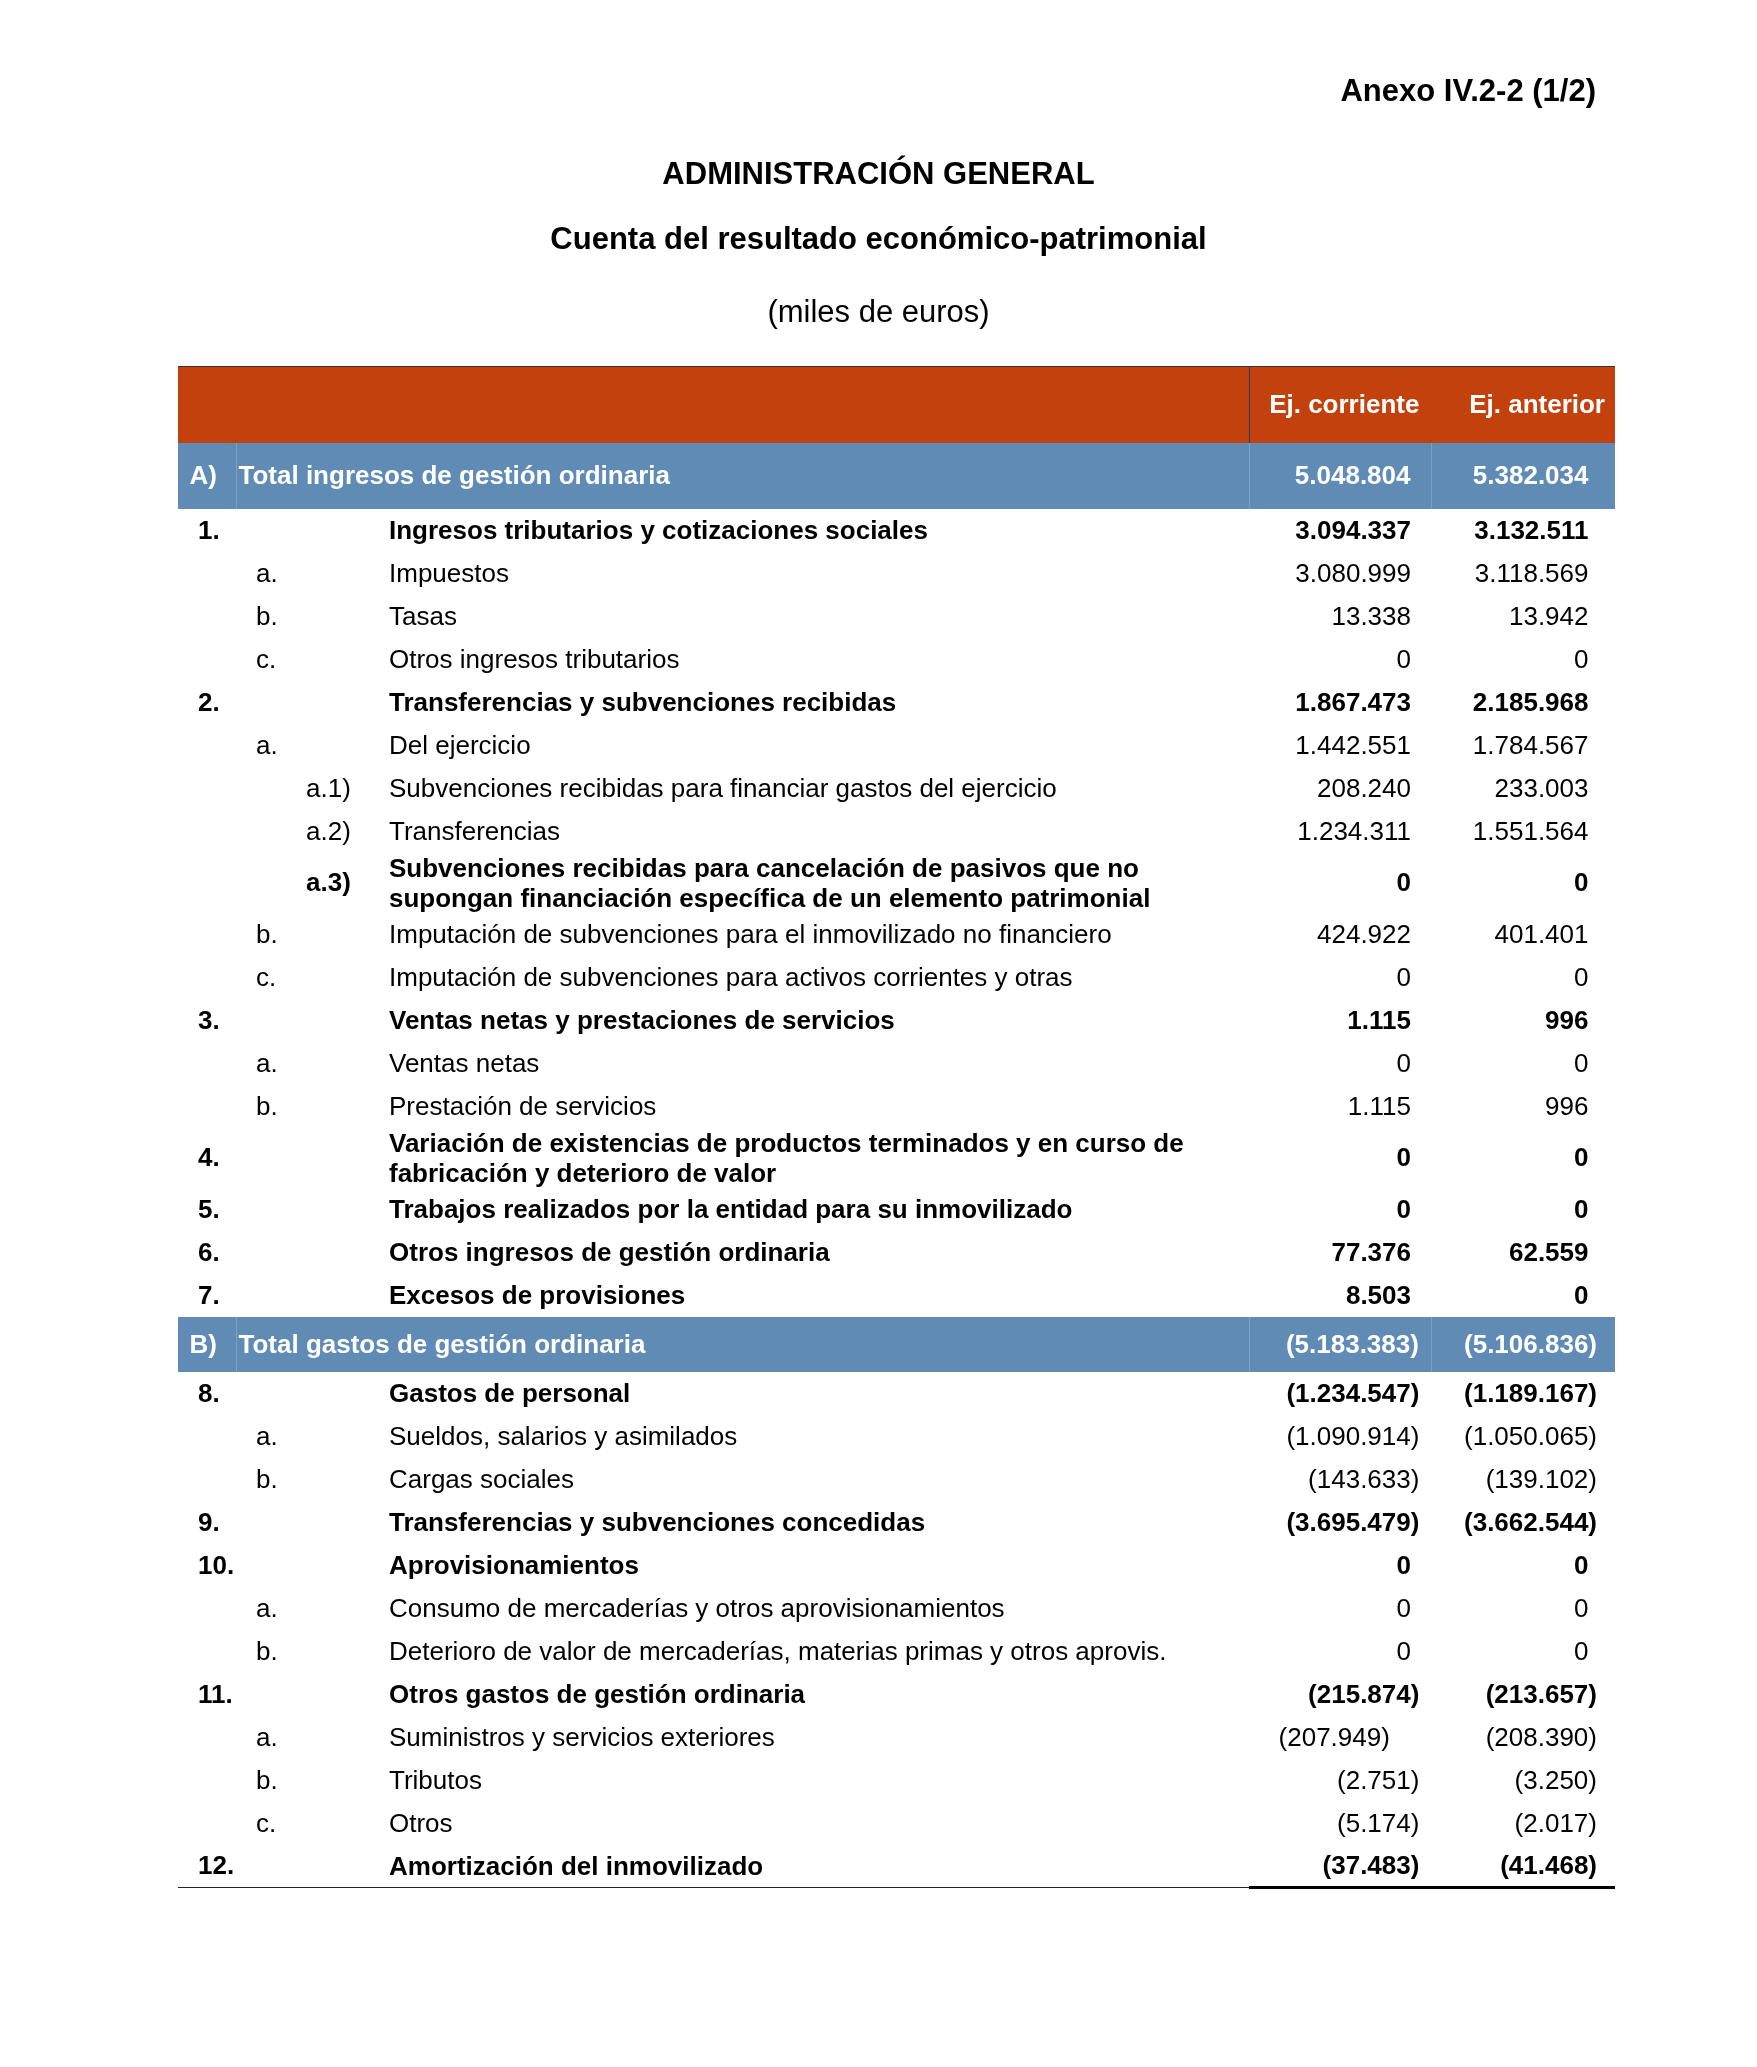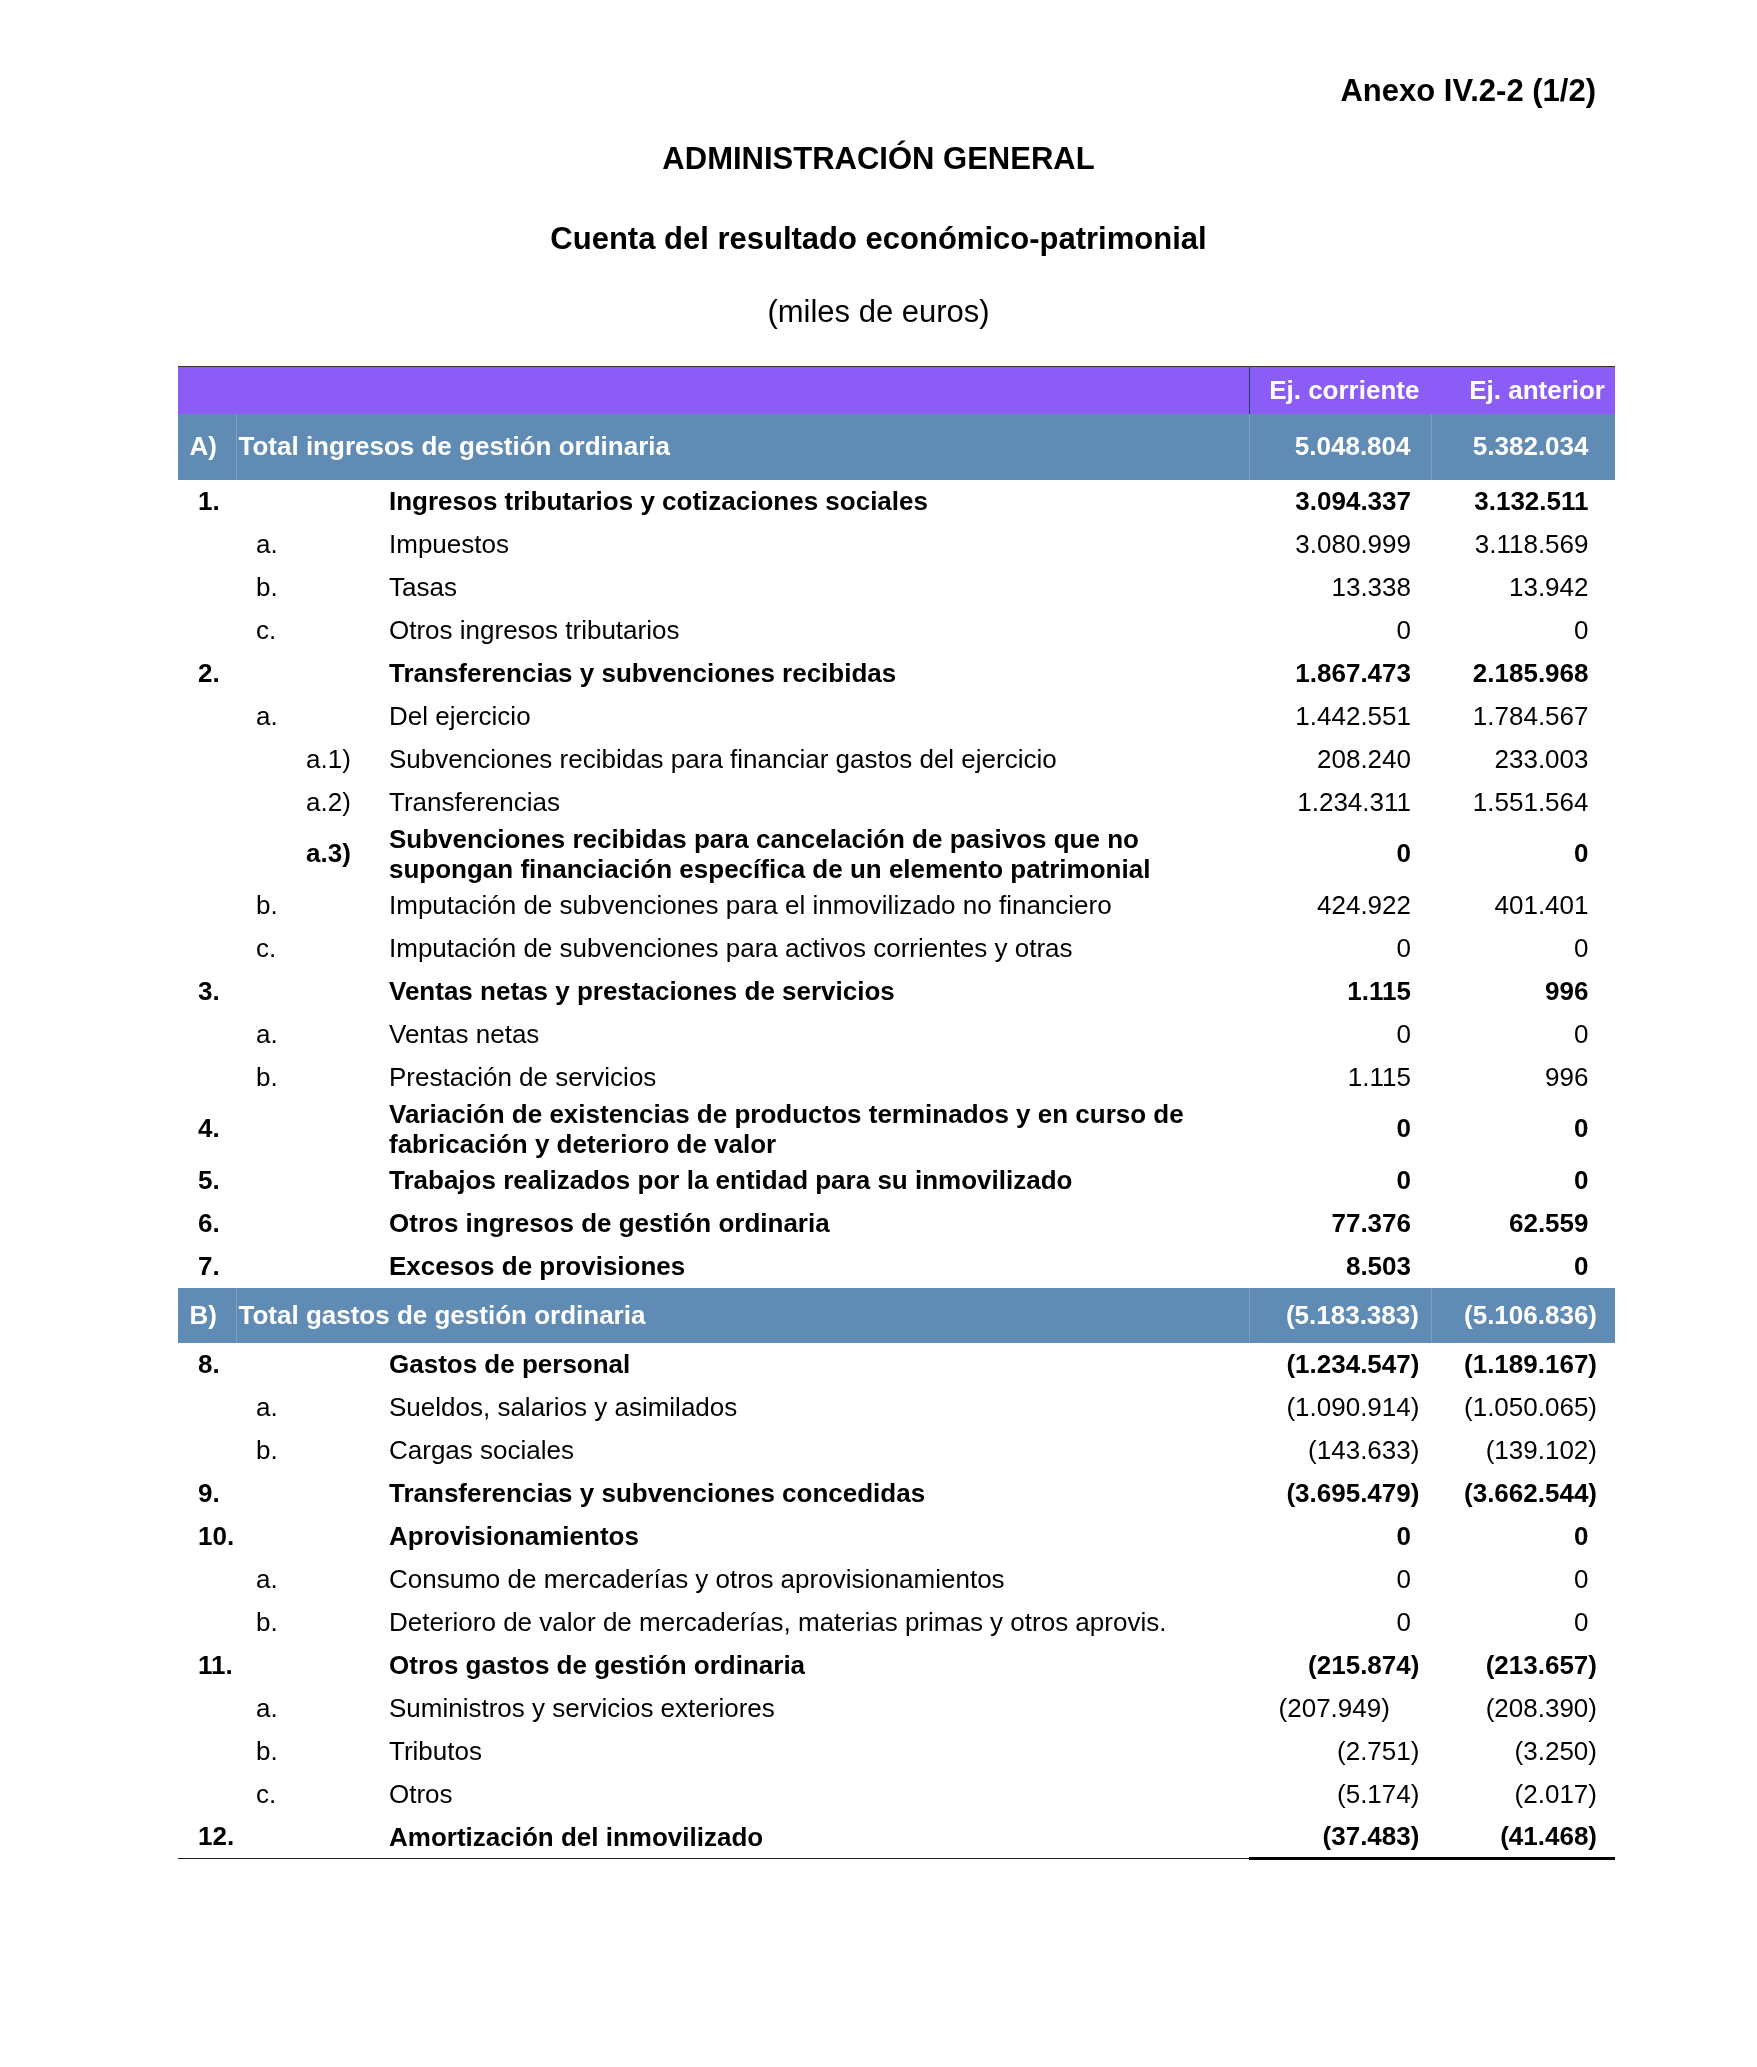--- a/index.html
+++ b/index.html
@@ -7,38 +7,38 @@
     width: 1757px; height: 2067px; position: relative; overflow: hidden;
     font-family: "Liberation Sans", sans-serif; color: #000;
   }
   .annex {
     position: absolute; top: 73px; right: 161px;
     font-size: 31px; font-weight: bold;
   }
   .title {
     position: absolute; left: 0; width: 1757px; text-align: center;
   }
-  .t1 { top: 141px; font-size: 31px; font-weight: bold; }
+  .t1 { top: 156px; font-size: 31px; font-weight: bold; }
   .t2 { top: 221px; font-size: 31px; font-weight: bold; }
   .t3 { top: 294px; font-size: 31px; font-weight: normal; }
 
   table.report {
     position: absolute; left: 178px; top: 366px; width: 1437px;
     border-collapse: collapse; table-layout: fixed;
     font-size: 26px;
   }
   table.report col.c-code { width: 58px; }
   table.report col.c-sub { width: 66px; }
   table.report col.c-subsub { width: 87px; }
   table.report col.c-label { width: 860px; }
   table.report col.c-cur { width: 182px; }
   table.report col.c-prev { width: 184px; }
 
   table.report td, table.report th { padding: 0; vertical-align: middle; }
-  tr.hdr { height: 47px; background: #8b5cf6; color: #fff; border-top: 1.7px solid #333; }
+  tr.hdr { height: 76px; background: #c2410c; color: #fff; border-top: 1.7px solid #333; }
   tr.hdr th { font-weight: bold; font-size: 26px; text-align: right; }
   tr.hdr th.cur { padding-right: 11.6px; border-left: 0.8px solid #1a4070; }
   tr.hdr th.prev { padding-right: 10px; }
 
   tr.section { height: 66px; background: #5f8bb4; color: #fff; font-weight: bold; }
   tr.section.b { height: 55px; }
   tr.section td.code { padding-left: 11.6px; border-right: 0.8px solid #7da0c4; }
   tr.section td.slabel { padding-left: 2px; }
   tr.section td.num { text-align: right; border-left: 0.8px solid #7da0c4; }
   tr.section td.num.cur { padding-right: 20px; }

